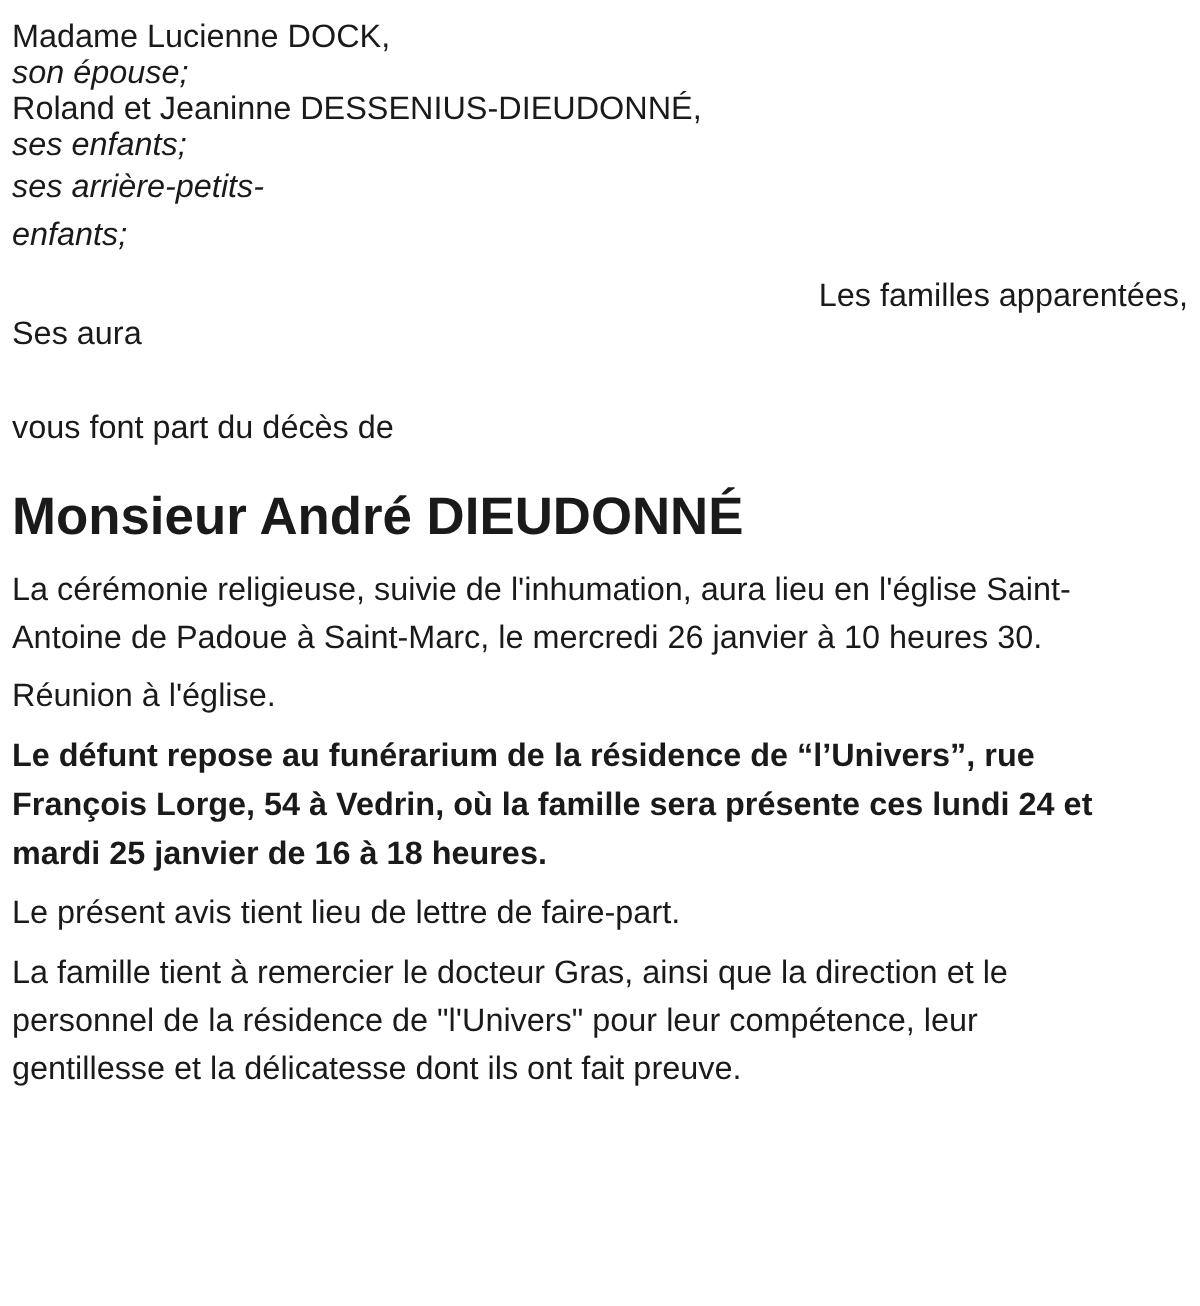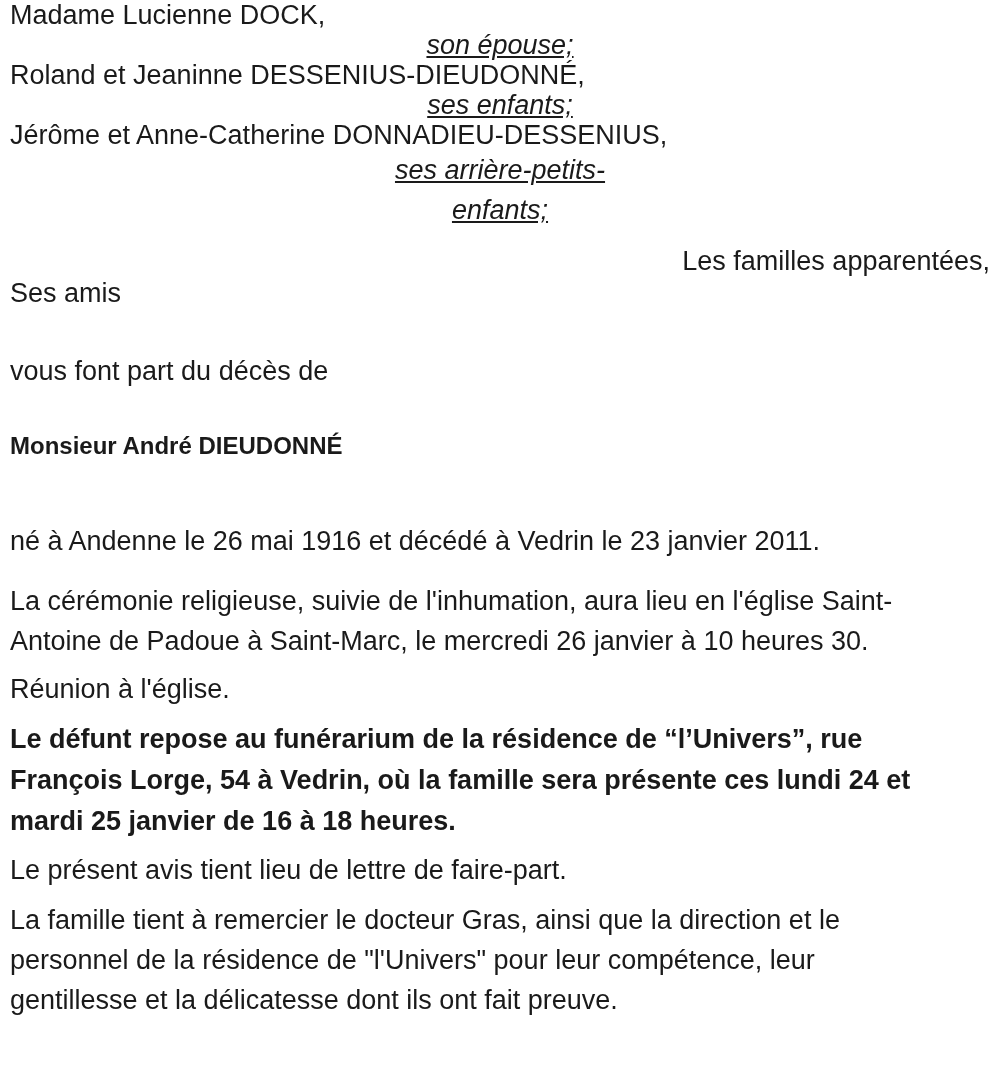--- a/index.html
+++ b/index.html
@@ -10,52 +10,51 @@
   }
   body {
     width: 1000px;
     height: 1088px;
     overflow: hidden;
     font-family: "Liberation Sans", "DejaVu Sans", sans-serif;
     font-size: 27px;
     color: #1a1a1a;
   }
   .page {
-    padding: 0 10px 0 10px;
+    padding: 15px 10px 0 10px;
   }
   .fam-name {
     line-height: 30px;
     text-align: left;
   }
   .fam-rel {
     line-height: 30px;
     font-style: italic;
-    text-align: center;
+    text-align: left;
     white-space: pre-line;
-    text-decoration: underline;
   }
   .fam-rel.two-line {
     line-height: 40px;
   }
   .plain {
     line-height: 30px;
   }
   .related {
     margin-top: 16px;
     text-align: right;
   }
   .friends {
     line-height: 35px;
   }
   .intro {
     margin-top: 45px;
     line-height: 30px;
   }
   .deceased {
-    font-size: 24px;
+    font-size: 44px;
     font-weight: 700;
     line-height: 40px;
     margin: 40px 0 0 0;
   }
   .para {
     white-space: pre-line;
     line-height: 40px;
   }
   .birth {
     margin-top: 55px;
@@ -87,36 +86,34 @@
     <div class="fam-name">Madame Lucienne DOCK,</div>
     <div class="fam-rel">son épouse;</div>
   </div>
 
   <div>
     <div class="fam-name">Roland et Jeaninne DESSENIUS-DIEUDONNÉ,</div>
     <div class="fam-rel">ses enfants;</div>
   </div>
 
   <div>
-    <div class="fam-name">Jérôme et Anne-Catherine DONNADIEU-DESSENIUS,</div>
   </div>
 
   <div>
     <div class="fam-rel two-line">ses arrière-petits-
 enfants;</div>
   </div>
 
   <div class="plain related">Les familles apparentées,</div>
-  <div class="plain friends">Ses amis</div>
+  <div class="plain friends">Ses aura</div>
 
   <div class="intro">vous font part du décès de</div>
 
   <h1 class="deceased">Monsieur André DIEUDONNÉ</h1>
 
-  <div class="para birth">né à Andenne le 26 mai 1916 et décédé à Vedrin le 23 janvier 2011.</div>
 
   <div class="para ceremony">La cérémonie religieuse, suivie de l'inhumation, aura lieu en l'église Saint-
 Antoine de Padoue à Saint-Marc, le mercredi 26 janvier à 10 heures 30.</div>
 
   <div class="para meeting">Réunion à l'église.</div>
 
   <div class="para funerarium">Le défunt repose au funérarium de la résidence de “l’Univers”, rue
 François Lorge, 54 à Vedrin, où la famille sera présente ces lundi 24 et
 mardi 25 janvier de 16 à 18 heures.</div>
 

